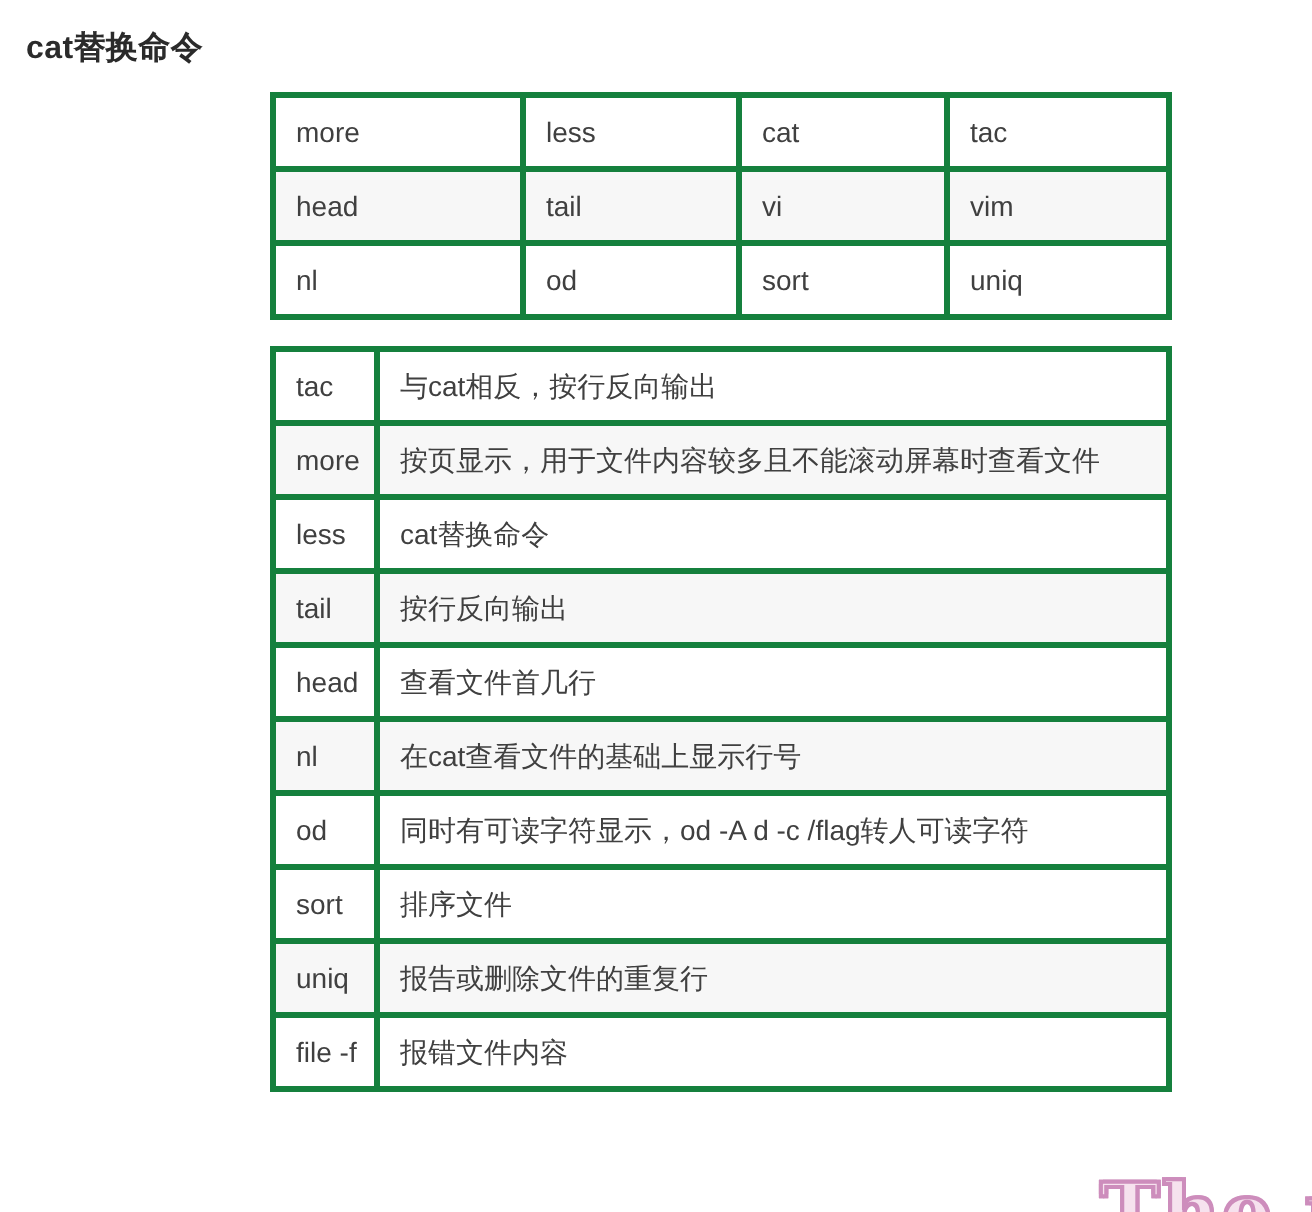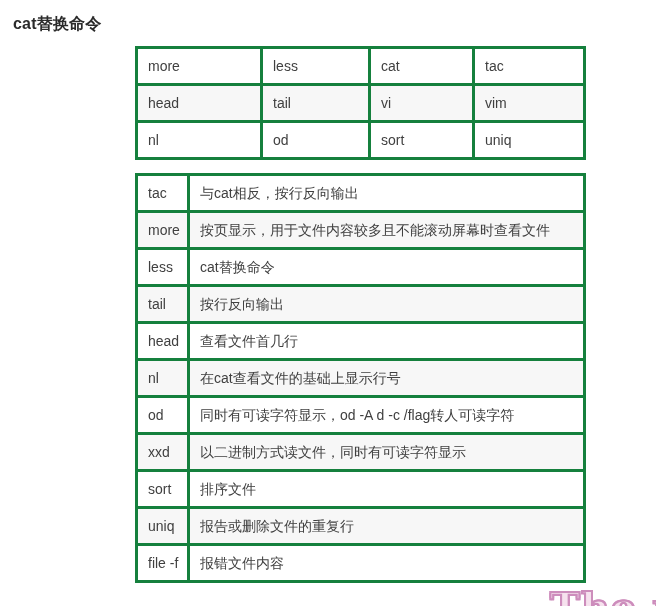--- a/index.html
+++ b/index.html
@@ -121,24 +121,20 @@
       <td>查看文件首几行</td>
     </tr>
     <tr class="alt">
       <td>nl</td>
       <td>在cat查看文件的基础上显示行号</td>
     </tr>
     <tr>
       <td>od</td>
       <td>同时有可读字符显示，od -A d -c /flag转人可读字符</td>
     </tr>
-    <tr class="alt">
-      <td>xxd</td>
-      <td>以二进制方式读文件，同时有可读字符显示</td>
-    </tr>
     <tr>
       <td>sort</td>
       <td>排序文件</td>
     </tr>
     <tr class="alt">
       <td>uniq</td>
       <td>报告或删除文件的重复行</td>
     </tr>
     <tr>
       <td>file -f</td>

